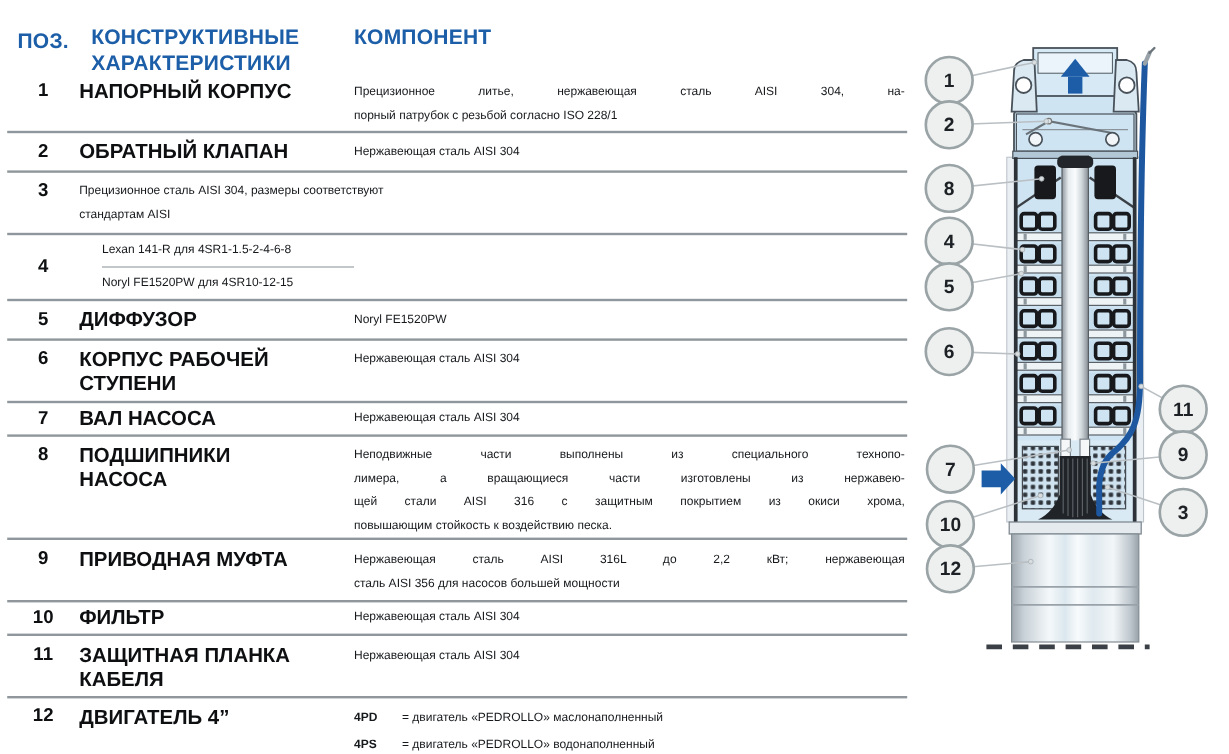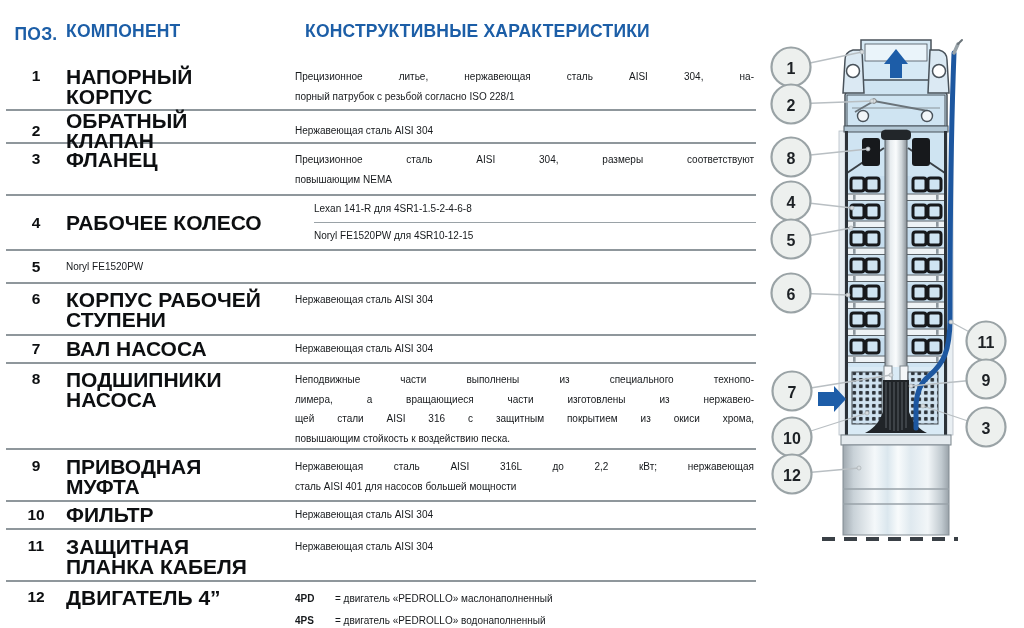--- a/index.html
+++ b/index.html
@@ -3,21 +3,21 @@
 <meta charset="utf-8">
 <style>
   html,body{margin:0;padding:0;background:#fff;}
   .page{position:relative;width:1024px;height:628px;background:#fff;overflow:hidden;
         font-family:"Liberation Sans","DejaVu Sans",sans-serif;color:#1c2023;}
   
   .tbl{position:absolute;left:6px;top:18px;width:750px;}
   .trow{display:grid;grid-template-columns:60px 229px 1fr;box-sizing:border-box;}
   .trow.bb{border-bottom:2px solid #8f979c;}
   .pos{text-align:center;font-weight:bold;font-size:15.5px;color:#0d0f11;}
-  .comp{font-weight:bold;font-size:21px;line-height:20px;color:#0d0f11;padding-right:32px;}
+  .comp{font-weight:bold;font-size:17px;line-height:20px;color:#0d0f11;padding-right:32px;}
   .chars{font-size:10px;line-height:20px;color:#16191c;padding-right:2px;}
   .ln{display:block;white-space:nowrap;}
   .ln.j{text-align:justify;text-align-last:justify;}
   .v-center{align-items:center;}
   .v-top{align-items:start;}
   .hdr{font-size:17.5px;font-weight:bold;color:#1c5ea7;letter-spacing:.2px;align-items:start;padding-top:3px;}
   .split{display:flex;flex-direction:column;height:100%;padding:0;margin-left:19px;}
   .split .sub{flex:1;display:flex;align-items:center;}
   .split .sub.div{border-bottom:1.5px solid #9aa2a7;}
   .mline{display:block;line-height:22px;}
@@ -32,22 +32,22 @@
 </style>
 </head>
 <body>
 
 <div class="page">
 
   <div class="tbl">
 
     <div class="trow hdr" style="height:45px">
       <div class="pos hdr">ПОЗ.</div>
+      <div style="padding-left:10px">КОНСТРУКТИВНЫЕ ХАРАКТЕРИСТИКИ</div>
       <div>КОМПОНЕНТ</div>
-      <div style="padding-left:10px">КОНСТРУКТИВНЫЕ ХАРАКТЕРИСТИКИ</div>
     </div>
 
     <div class="trow bb v-top" style="height:48px;padding-top:4px">
       <div class="pos">1</div>
       <div class="comp">НАПОРНЫЙ КОРПУС</div>
       <div class="chars">
         <span class="ln j">Прецизионное литье, нержавеющая сталь AISI 304, на-</span>
         <span class="ln">порный патрубок с резьбой согласно ISO 228/1</span>
       </div>
     </div>
@@ -55,42 +55,41 @@
     <div class="trow bb v-center" style="height:33px">
       <div class="pos">2</div>
       <div class="comp">ОБРАТНЫЙ КЛАПАН</div>
       <div class="chars">
         <span class="ln">Нержавеющая сталь AISI 304</span>
       </div>
     </div>
 
     <div class="trow bb v-top" style="height:52px;padding-top:6px">
       <div class="pos">3</div>
-      <div class="comp">ФЛАНЕЦ</div>
       <div class="chars">
         <span class="ln j">Прецизионное сталь AISI 304, размеры соответствуют</span>
-        <span class="ln">повышающим NEMA</span>
+        <span class="ln">стандартам AISI</span>
       </div>
     </div>
 
     <div class="trow bb v-center" style="height:55px">
       <div class="pos">4</div>
-      <div class="comp">РАБОЧЕЕ КОЛЕСО</div>
       <div class="chars split">
         <div class="sub div">
           <span class="ln">Lexan 141-R для 4SR1-1.5-2-4-6-8</span>
         </div>
         <div class="sub">
           <span class="ln">Noryl FE1520PW для 4SR10-12-15</span>
         </div>
       </div>
     </div>
 
     <div class="trow bb v-center" style="height:33px">
       <div class="pos">5</div>
+      <div class="comp">ДИФФУЗОР</div>
       <div class="chars">
         <span class="ln">Noryl FE1520PW</span>
       </div>
     </div>
 
     <div class="trow bb v-top" style="height:52px;padding-top:6px">
       <div class="pos">6</div>
       <div class="comp">КОРПУС РАБОЧЕЙ СТУПЕНИ</div>
       <div class="chars">
         <span class="ln">Нержавеющая сталь AISI 304</span>
@@ -114,21 +113,21 @@
         <span class="ln j">щей стали AISI 316 с защитным покрытием из окиси хрома,</span>
         <span class="ln">повышающим стойкость к воздействию песка.</span>
       </div>
     </div>
 
     <div class="trow bb v-top" style="height:52px;padding-top:7px">
       <div class="pos">9</div>
       <div class="comp">ПРИВОДНАЯ МУФТА</div>
       <div class="chars">
         <span class="ln j">Нержавеющая сталь AISI 316L до 2,2 кВт; нержавеющая</span>
-        <span class="ln">сталь AISI 401 для насосов большей мощности</span>
+        <span class="ln">сталь AISI 356 для насосов большей мощности</span>
       </div>
     </div>
 
     <div class="trow bb v-center" style="height:28px">
       <div class="pos">10</div>
       <div class="comp">ФИЛЬТР</div>
       <div class="chars">
         <span class="ln">Нержавеющая сталь AISI 304</span>
       </div>
     </div>

